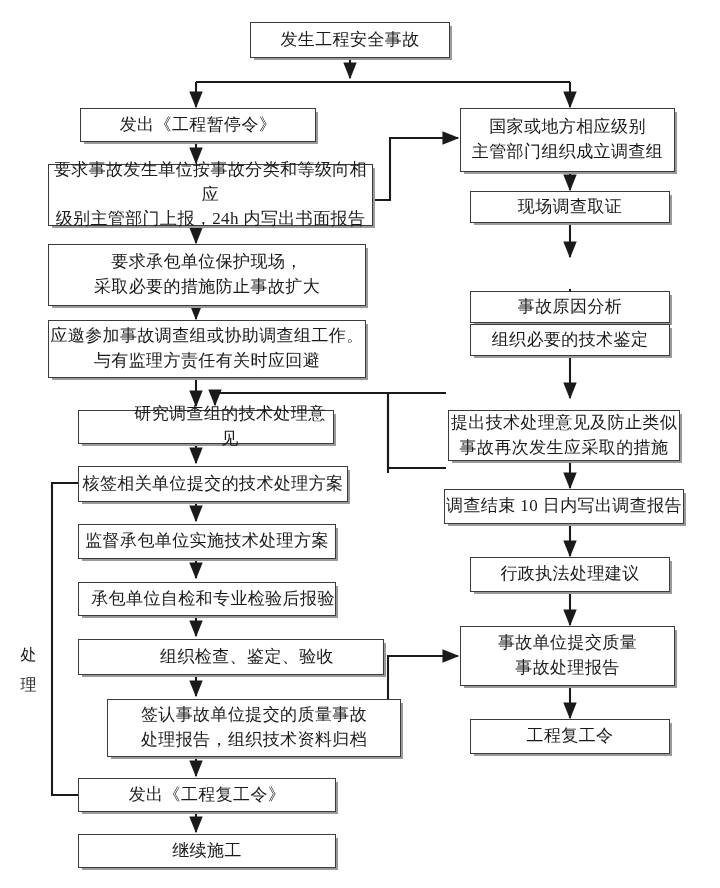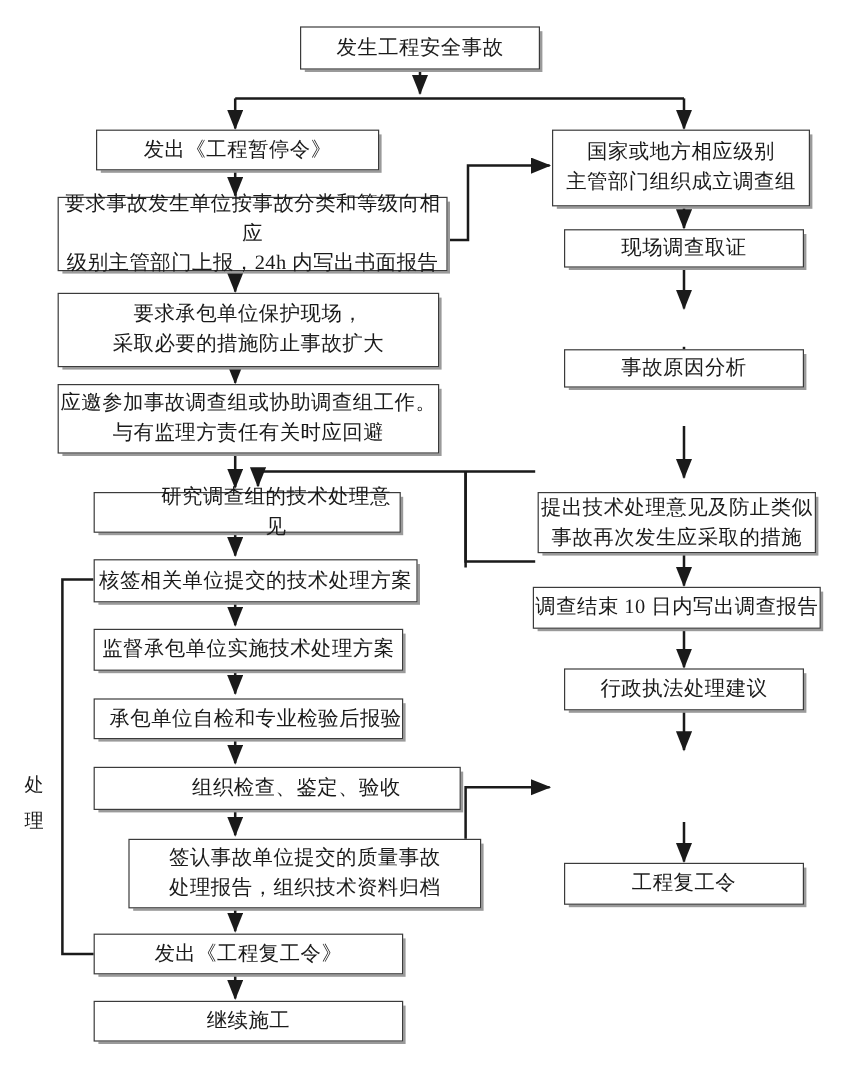--- a/index.html
+++ b/index.html
@@ -178,34 +178,41 @@
   </div>
 
   <div class="node" style="left:470px; top:191px; width:200px; height:32px;">
     <span class="line1">现场调查取证</span>
   </div>
 
   <div class="node" style="left:470px; top:258px; width:200px; height:32px;margin-top:33px;">
     <span class="line1">事故原因分析</span>
   </div>
 
+  <div class="node" style="left:470px; top:324px; width:200px; height:32px;">
+    <span class="line1">组织必要的技术鉴定</span>
+  </div>
 
   <div class="node" style="left:448px; top:410px; width:232px; height:51px;">
     <span class="line1">提出技术处理意见及防止类似</span>
     <span class="line2">事故再次发生应采取的措施</span>
   </div>
 
   <div class="node" style="left:444px; top:489px; width:240px; height:35px;">
     <span class="line1">调查结束 10 日内写出调查报告</span>
   </div>
 
   <div class="node" style="left:470px; top:557px; width:200px; height:35px;">
     <span class="line1">行政执法处理建议</span>
   </div>
 
+  <div class="node" style="left:460px; top:626px; width:215px; height:60px;">
+    <span class="line1">事故单位提交质量</span>
+    <span class="line2">事故处理报告</span>
+  </div>
 
   <div class="node" style="left:470px; top:719px; width:200px; height:35px;">
     <span class="line1">工程复工令</span>
   </div>
 
   <div class="side-label" style="left:12px; top:625px; width:34px; height:90px;">
     <span>处</span>
     <span>理</span>
   </div>
 

